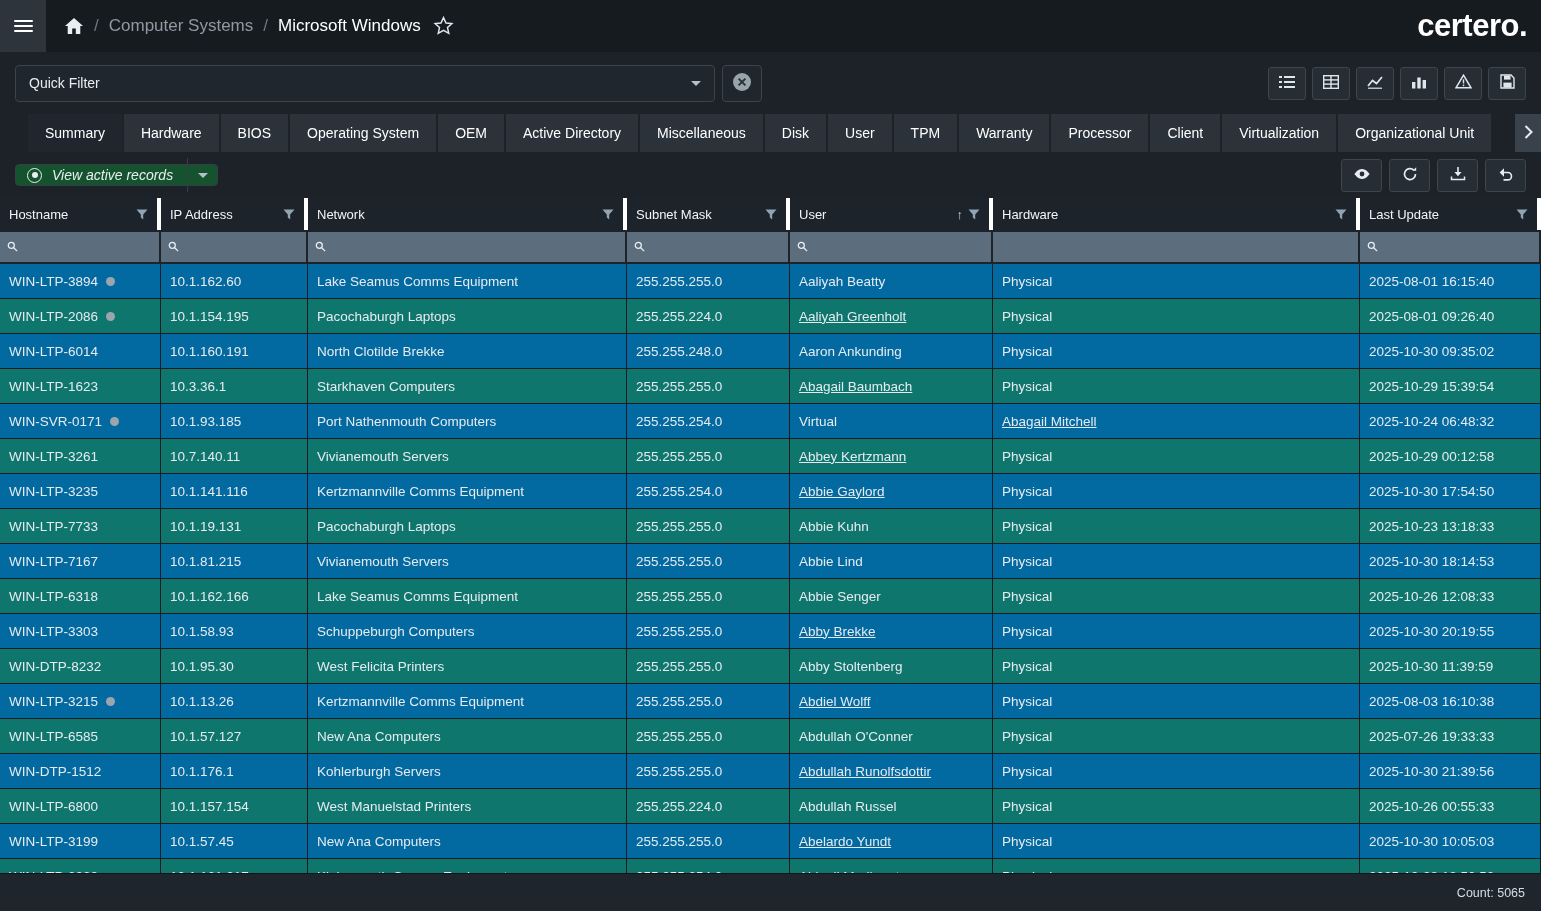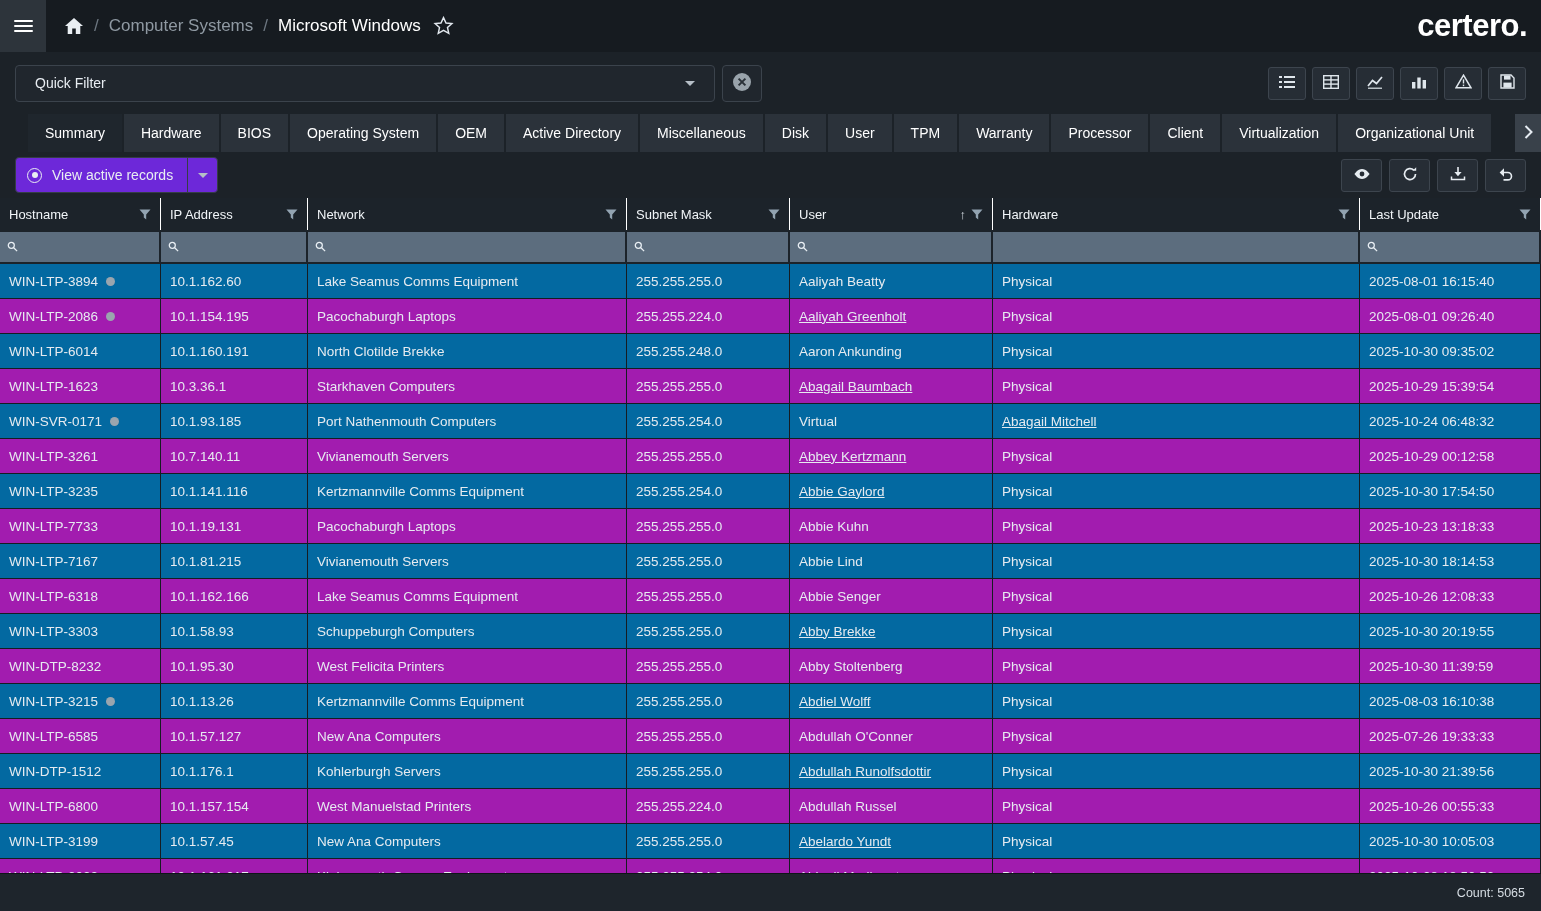--- a/index.html
+++ b/index.html
@@ -16,65 +16,65 @@
   .bc-home { display:flex; align-items:center; cursor:pointer; }
   .bc-sep { color:#6d7780; }
   .bc-section { color:#8f99a2; cursor:pointer; }
   .bc-page { color:#ffffff; }
   .bc-star { display:flex; align-items:center; cursor:pointer; margin-left:2px; }
   .logo { margin-left:auto; margin-right:14px; font-size:31px; font-weight:bold; letter-spacing:-0.5px; color:#fff; }
 
   
   .filterbar { flex:0 0 62px; display:flex; align-items:center; padding:0 15px; gap:7px; background:#1c2228; }
   .qf { width:700px; height:37px; background:#20262d; border:1px solid #3b434c; border-radius:4px;
-        display:flex; align-items:center; padding:0 19px; font-size:14px; cursor:pointer; }
+        display:flex; align-items:center; padding:0 13px; font-size:14px; cursor:pointer; }
   .caret { width:0; height:0; border-left:5px solid transparent; border-right:5px solid transparent; border-top:5px solid #b6bfc7; }
   .qf .caret { margin-left:auto; }
   .clear-btn { width:40px; height:37px; background:#20262d; border:1px solid #3b434c; border-radius:4px;
                display:flex; align-items:center; justify-content:center; cursor:pointer; }
   .viewbar { margin-left:auto; display:flex; gap:6px; }
   .icon-btn { width:38px; height:33px; background:#262d35; border:1px solid #3d454e; border-radius:3px;
               display:flex; align-items:center; justify-content:center; cursor:pointer; }
 
   
   .tabsrow { flex:0 0 38px; display:flex; align-items:stretch; padding-left:28px; }
   .tabs { display:flex; gap:2px; }
   .tab { background:#2b323a; border:none; color:#fff; font-size:14px; padding:0 17px;
          font-family:"Liberation Sans", sans-serif; cursor:pointer; white-space:nowrap; }
   .tab.active { background:#1f262d; }
   .tab-overflow { margin-left:auto; width:26px; background:#39414a; border:none; cursor:pointer;
                   display:flex; align-items:center; justify-content:center; }
 
   
   .recbar { flex:0 0 46px; display:flex; align-items:center; padding:0 15px; }
-  .view-select { height:36px; display:flex; align-items:center; gap:10px; background:#6d28d9;
-                 border:1px solid #353d46; border-radius:4px; padding:0 0 0 11px; font-size:14px; cursor:pointer; }
+  .view-select { height:22px; display:flex; align-items:center; gap:10px; background:#14532d;
+                 border:1px solid #353d46; border-radius:4px; padding:0 0 0 11px; font-size:14px; cursor:pointer;font-style:italic; }
   .radio { width:15px; height:15px; border:1.6px solid #e9eef2; border-radius:50%;
            display:flex; align-items:center; justify-content:center; }
   .radio span { width:6px; height:6px; background:#e9eef2; border-radius:50%; }
   .vs-caret { height:34px; width:30px; display:flex; align-items:center; justify-content:center;
               border-left:1px solid #353d46; margin-left:4px; cursor:pointer; }
   .rec-icons { margin-left:auto; display:flex; gap:7px; }
   .rec-icons .icon-btn { width:41px; }
 
   
   .table { flex:1; display:flex; flex-direction:column; overflow:hidden;
            --cols:161px 147px 319px 163px 203px 367px minmax(0,1fr); }
   .thead { flex:0 0 32px; display:grid; grid-template-columns:var(--cols); background:#1c232a; }
   .th { display:flex; align-items:center; padding:0 9px; font-size:13px; color:#f1f5f8;
-        border-right:1px solid #ffffff; cursor:pointer; overflow:hidden; white-space:nowrap; }
+        border-right:4px solid #ffffff; cursor:pointer; overflow:hidden; white-space:nowrap; }
   .sp { flex:1; }
   .sort { color:#d6dde3; font-size:13px; margin-right:5px; }
   .funnel { display:flex; align-items:center; }
   .tfilter { flex:0 0 34px; display:grid; grid-template-columns:var(--cols); background:#1c232a; }
   .tf-cell { background:#5c6d7e; margin:2px 2px 2px 0; display:flex; align-items:center; padding:0 7px; cursor:text; }
   .tbody { flex:1; overflow:hidden; }
   .trow { display:grid; grid-template-columns:var(--cols); height:35px; background:#0369a1;
           border-bottom:1px solid #161c22; }
-  .trow.alt { background:#a21caf; }
+  .trow.alt { background:#0f766e; }
   .td { display:flex; align-items:center; padding:0 9px; font-size:13.5px; color:#e6ebf0;
         border-right:1px solid #161c22; white-space:nowrap; overflow:hidden; }
   .td.link span { text-decoration:underline; cursor:pointer; }
   .dot { width:9px; height:9px; border-radius:50%; background:#9aa5ae; margin-left:8px; flex:0 0 9px; }
 
   
   .footer { flex:0 0 38px; background:#1e252c; border-top:1px solid #0f1419;
             display:flex; align-items:center; justify-content:flex-end; padding:0 16px;
             font-size:12.5px; color:#d6dde3; }
 </style>

